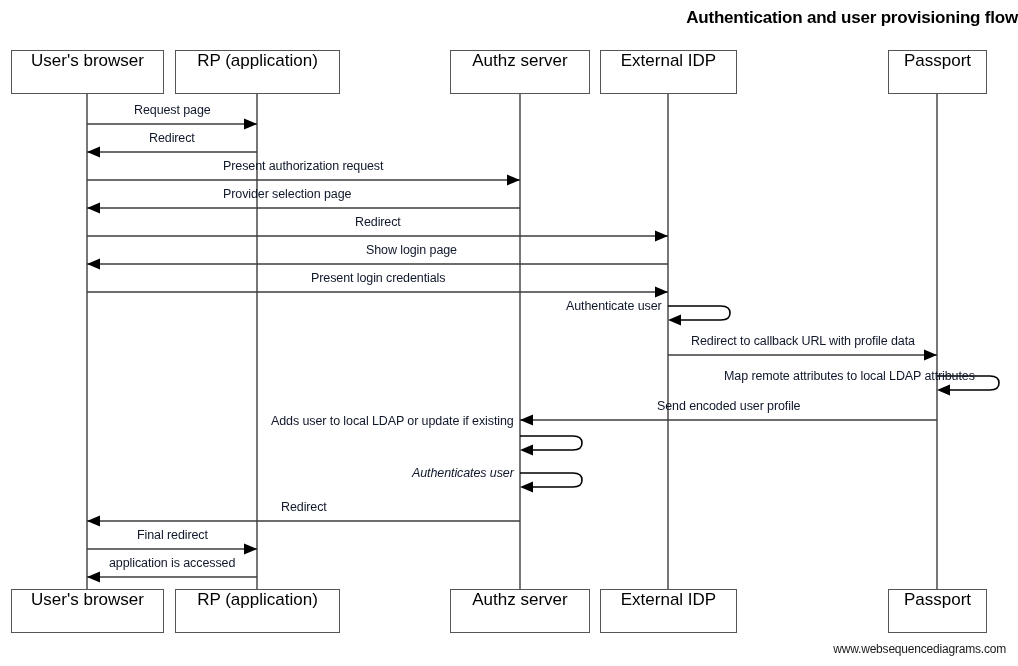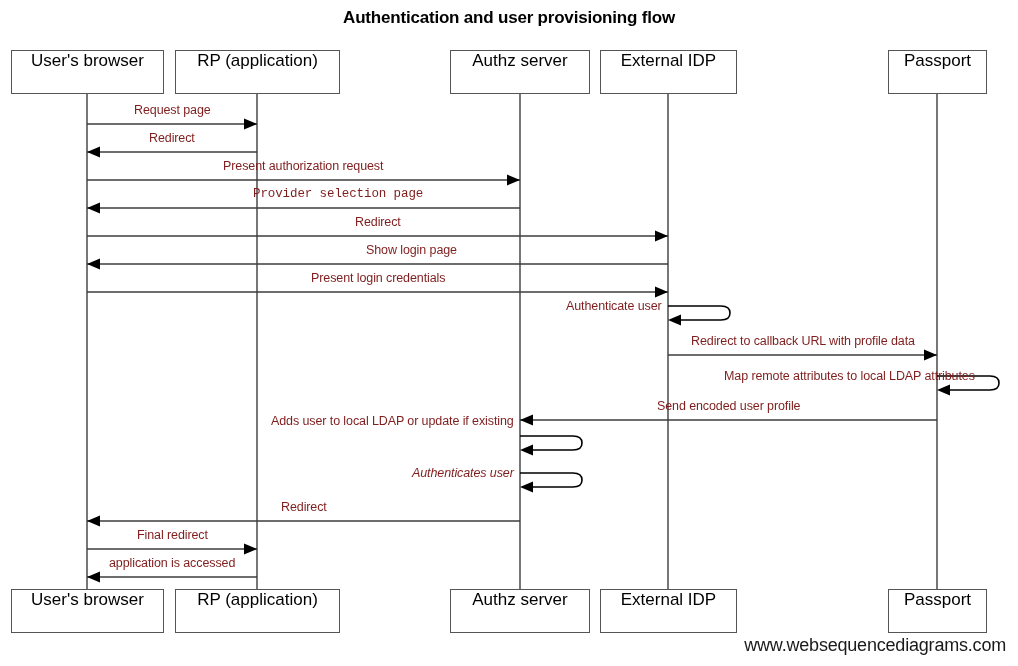--- a/index.html
+++ b/index.html
@@ -18,49 +18,49 @@
   #diagram-root {
     position: relative;
     width: 1018px;
     height: 666px;
   }
   #diagram-title {
     position: absolute;
     left: 0;
     top: 8px;
     width: 1018px;
-    text-align: center;
+    text-align: right;
     font-size: 17px;
     font-weight: bold;
     letter-spacing: -0.2px;
   }
   #watermark {
     position: absolute;
     right: 12px;
     bottom: 10px;
-    font-size: 18px;
+    font-size: 12px;
     color: #1a1a1a;
     letter-spacing: -0.2px;
   }
   .participant-box {
     position: absolute;
     box-sizing: border-box;
     border: 1.5px solid #555555;
     background: #ffffff;
     display: flex;
     align-items: flex-start;
     justify-content: center;
     font-size: 17px;
     color: #000000;
     white-space: nowrap;
   }
   .msg-label {
     position: absolute;
     font-size: 12.5px;
-    color: #7f1d1d;
+    color: #0f172a;
     white-space: nowrap;
     letter-spacing: -0.1px;
     line-height: 14px;
   }
   svg.layer {
     position: absolute;
     left: 0;
     top: 0;
     width: 1018px;
     height: 666px;
@@ -177,21 +177,21 @@
         <span>External IDP</span>
       </div>
       <div class="participant-box" style="left: 888px; top: 589px; width: 99px; height: 44px;">
         <span>Passport</span>
       </div>
     </div>
   <div id="message-labels">
       <div class="msg-label" style="top: 103px; left: 134px;">Request page</div>
       <div class="msg-label" style="top: 131px; left: 149px;">Redirect</div>
       <div class="msg-label" style="top: 159px; left: 223px;">Present authorization request</div>
-      <div class="msg-label" style="top: 187px; left: 253px; font-family: Liberation Mono, monospace;">Provider selection page</div>
+      <div class="msg-label" style="top: 187px; left: 223px;">Provider selection page</div>
       <div class="msg-label" style="top: 215px; left: 355px;">Redirect</div>
       <div class="msg-label" style="top: 243px; left: 332px; margin-left: 34px;">Show login page</div>
       <div class="msg-label" style="top: 271px; left: 311px;">Present login credentials</div>
       <div class="msg-label" style="top: 299px; left: 566px;">Authenticate user</div>
       <div class="msg-label" style="top: 334px; left: 691px;">Redirect to callback URL with profile data</div>
       <div class="msg-label" style="top: 369px; left: 680px; margin-left: 44px;">Map remote attributes to local LDAP attributes</div>
       <div class="msg-label" style="top: 399px; left: 657px;">Send encoded user profile</div>
       <div class="msg-label" style="top: 414px; left: 271px; text-align: center;">Adds user to local LDAP or update if existing</div>
       <div class="msg-label" style="top: 466px; left: 412px; font-style: italic;">Authenticates user</div>
       <div class="msg-label" style="top: 500px; left: 281px;">Redirect</div>

